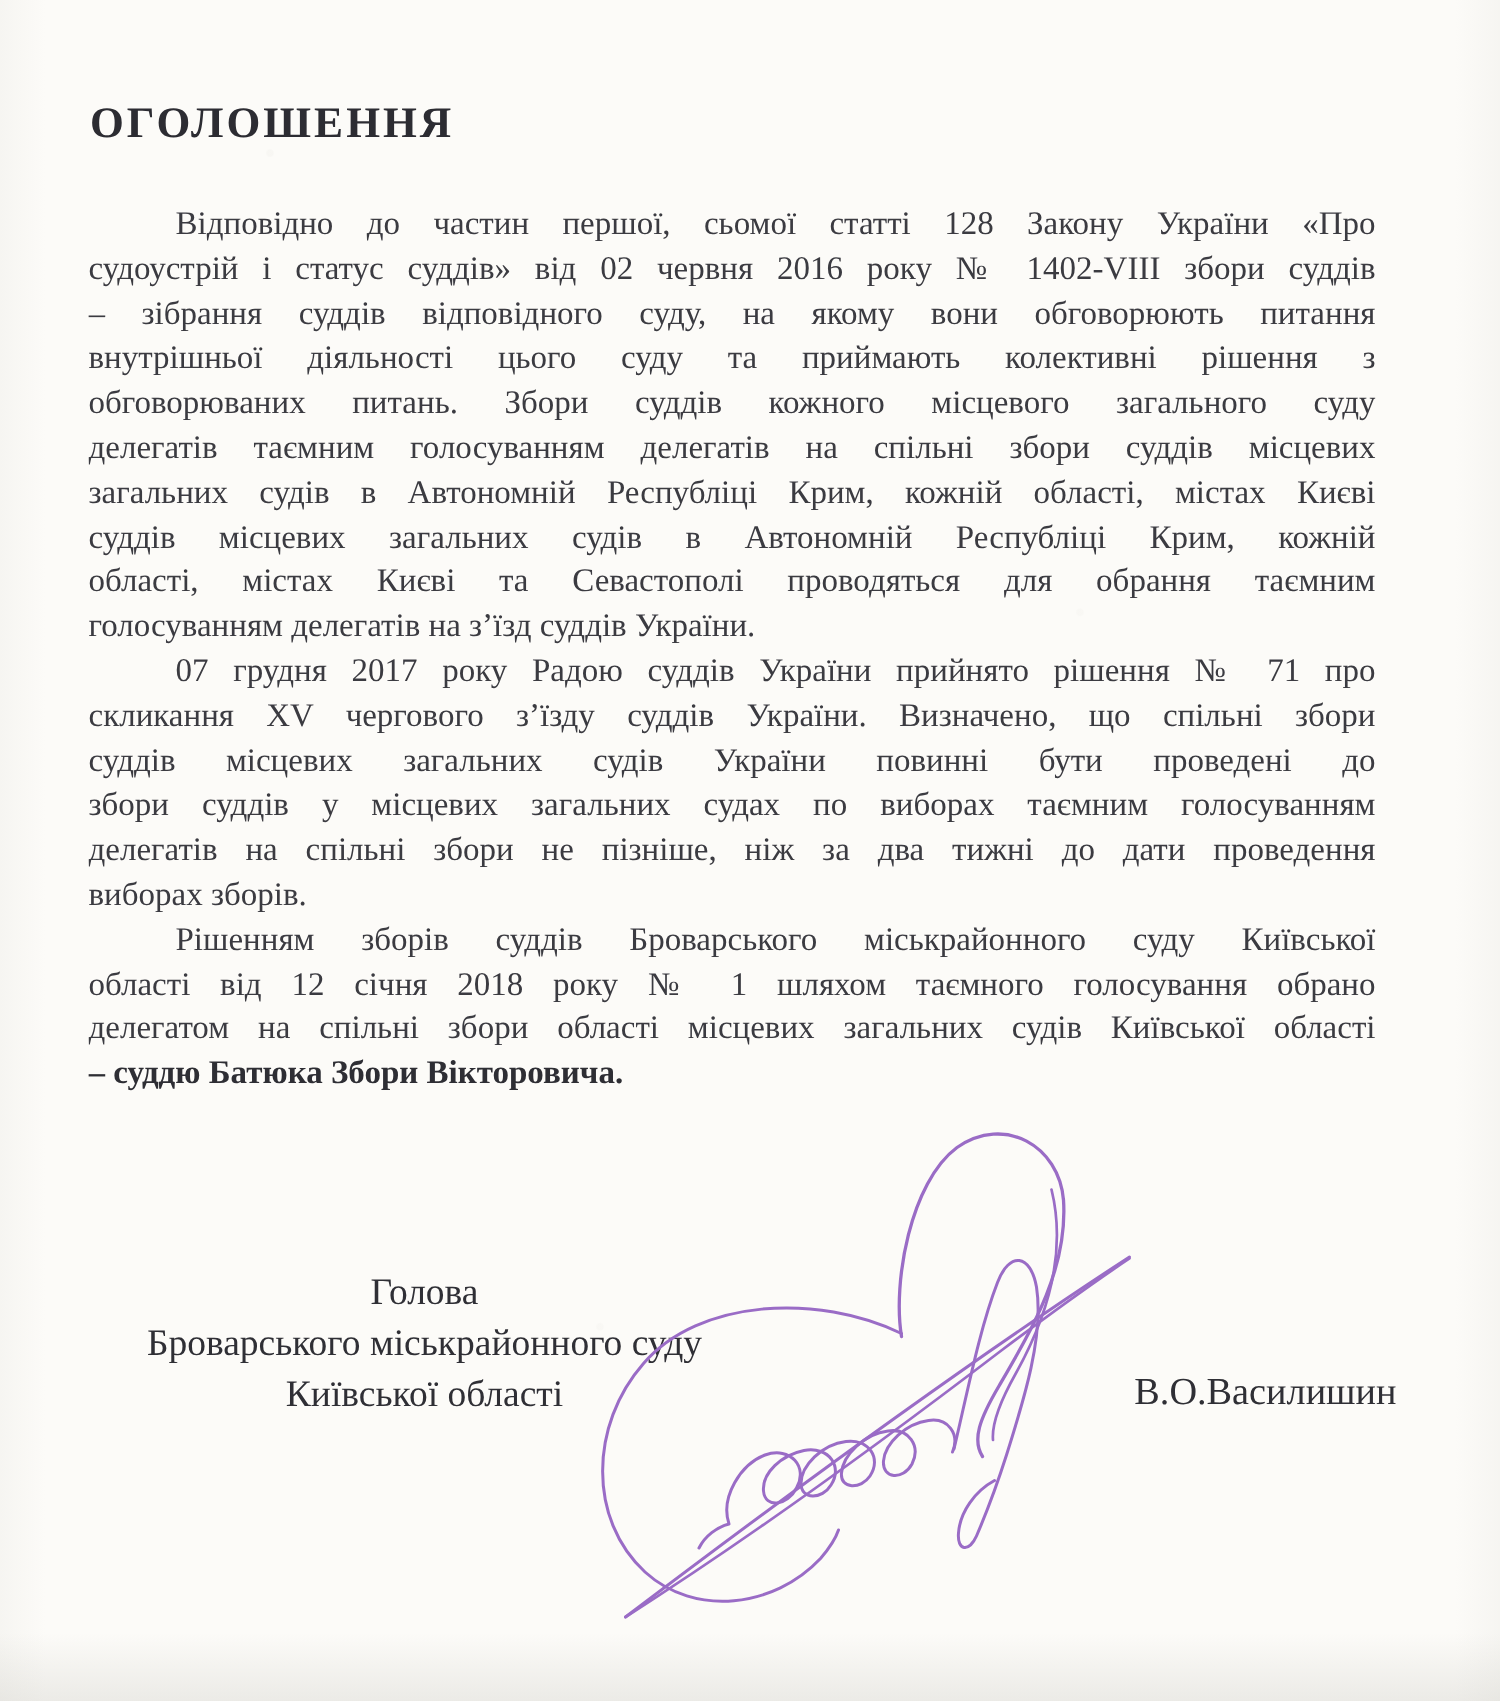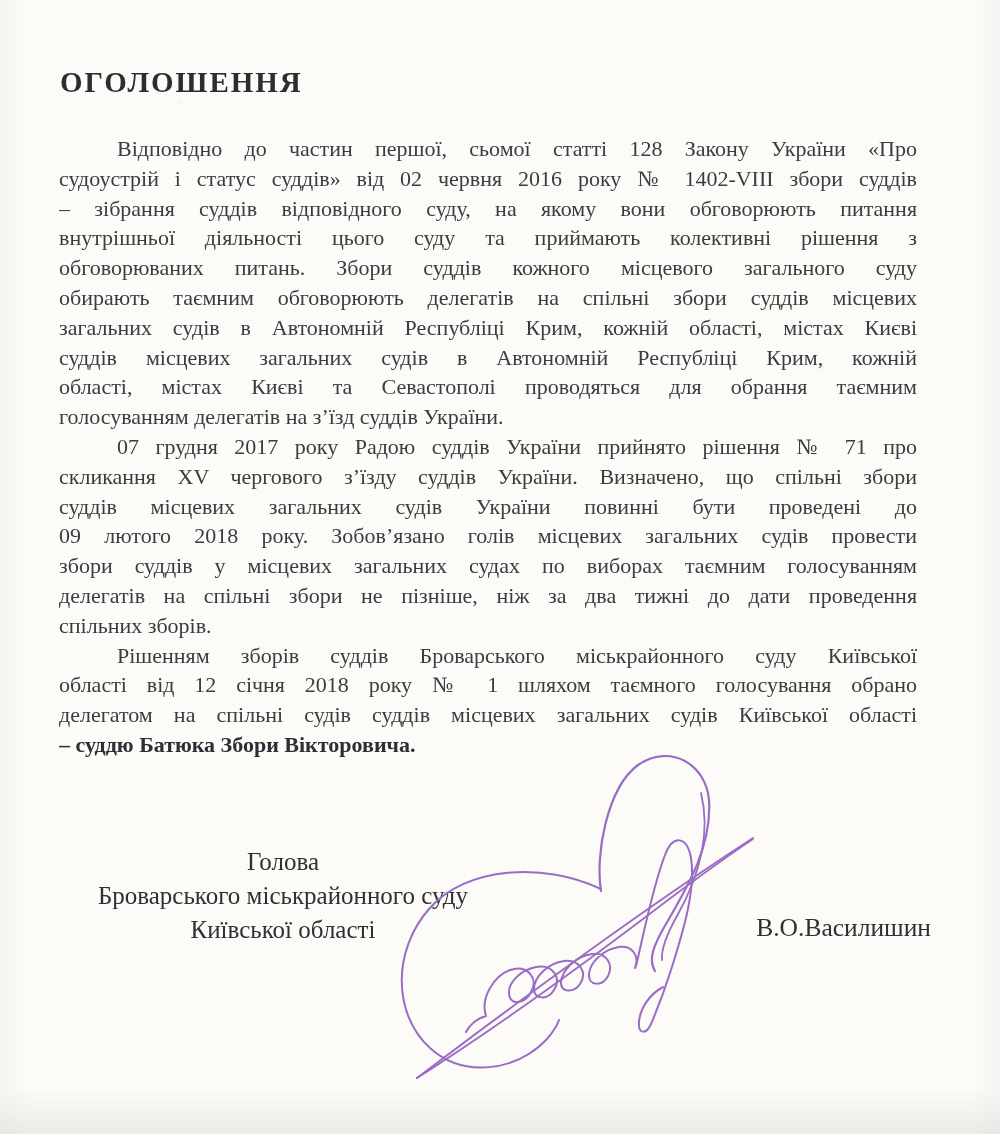--- a/index.html
+++ b/index.html
@@ -99,35 +99,34 @@
 <div class="page">
 
   <div class="doc-title">ОГОЛОШЕННЯ</div>
 
   <div class="doc-body">
       <div class="line just indent">Відповідно до частин першої, сьомої статті 128 Закону України «Про</div>
       <div class="line just">судоустрій і статус суддів» від 02 червня 2016 року № 1402-VIII збори суддів</div>
       <div class="line just">– зібрання суддів відповідного суду, на якому вони обговорюють питання</div>
       <div class="line just">внутрішньої діяльності цього суду та приймають колективні рішення з</div>
       <div class="line just">обговорюваних питань. Збори суддів кожного місцевого загального суду</div>
-      <div class="line just">обирають таємним обговорюють делегатів на спільні збори суддів місцевих</div>
+      <div class="line just">делегатів таємним голосуванням делегатів на спільні збори суддів місцевих</div>
       <div class="line just">загальних судів в Автономній Республіці Крим, кожній області, містах Києві</div>
       <div class="line just">суддів місцевих загальних судів в Автономній Республіці Крим, кожній</div>
       <div class="line just">області, містах Києві та Севастополі проводяться для обрання таємним</div>
       <div class="line last">голосуванням делегатів на з’їзд суддів України.</div>
       <div class="line just indent">07 грудня 2017 року Радою суддів України прийнято рішення № 71 про</div>
       <div class="line just">скликання XV чергового з’їзду суддів України. Визначено, що спільні збори</div>
       <div class="line just">суддів місцевих загальних судів України повинні бути проведені до</div>
-      <div class="line just">09 лютого 2018 року. Зобов’язано голів місцевих загальних судів провести</div>
       <div class="line just">збори суддів у місцевих загальних судах по виборах таємним голосуванням</div>
       <div class="line just">делегатів на спільні збори не пізніше, ніж за два тижні до дати проведення</div>
-      <div class="line last">спільних зборів.</div>
+      <div class="line last">виборах зборів.</div>
       <div class="line just indent">Рішенням зборів суддів Броварського міськрайонного суду Київської</div>
       <div class="line just">області від 12 січня 2018 року № 1 шляхом таємного голосування обрано</div>
-      <div class="line just">делегатом на спільні судів суддів місцевих загальних судів Київської області</div>
+      <div class="line just">делегатом на спільні збори області місцевих загальних судів Київської області</div>
       <div class="line last bold">– суддю Батюка Збори Вікторовича.</div>
     </div>
 
   <div class="signoff-left">
     <div>Голова</div>
     <div>Броварського міськрайонного суду</div>
     <div>Київської області</div>
   </div>
 
   <div class="signoff-right">В.О.Василишин</div>

